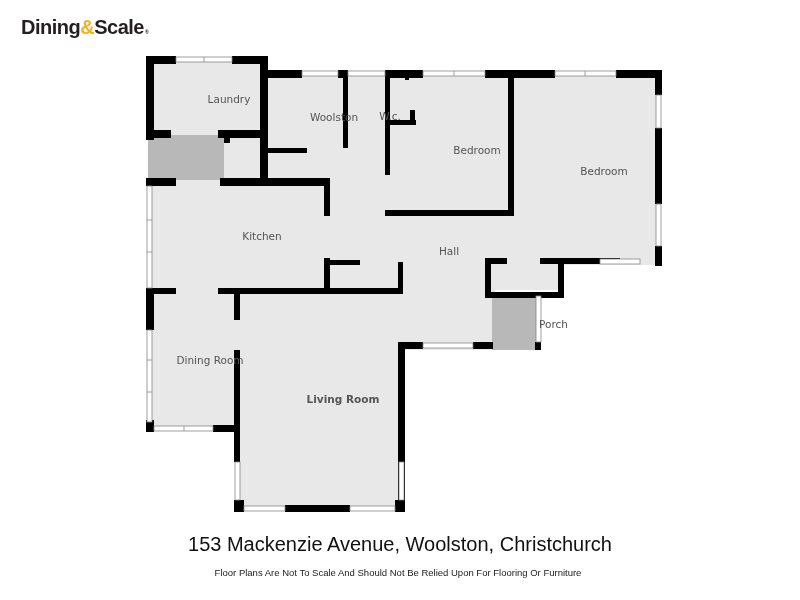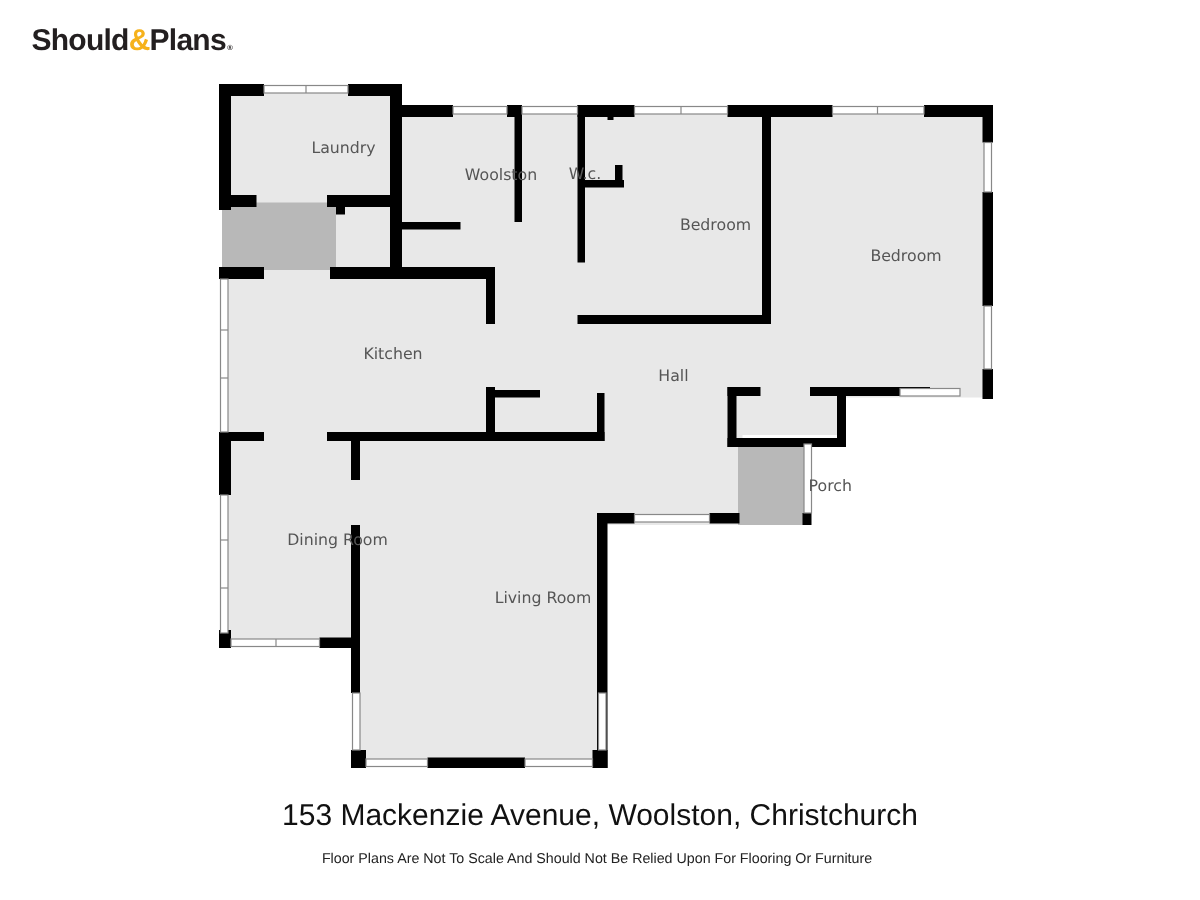--- a/index.html
+++ b/index.html
@@ -8,21 +8,21 @@
   .logo .amp { color:#f6b21b; }
   .logo .reg { font-size:5px; vertical-align:baseline; margin-left:1px; }
   svg.plan { position:absolute; left:0; top:0; }
   .room-label { position:absolute; font-family:"DejaVu Sans", sans-serif; font-size:10.5px; color:#555555; transform:translate(-50%,-50%); white-space:nowrap;margin-left:24px; }
   .address { position:absolute; left:0; width:800px; top:533px; text-align:center; font-family:"Liberation Sans", sans-serif; font-size:20px; color:#111; }
   .disclaimer { position:absolute; left:0; width:796px; top:567px; text-align:center; font-family:"Liberation Sans", sans-serif; font-size:9.5px; color:#222; }
 </style>
 </head>
 <body>
 
-<div class="logo"><span>Should</span><span class="amp">&amp;</span><span>Plans</span><span class="reg">®</span></div>
+<div class="logo"><span>Dining</span><span class="amp">&amp;</span><span>Scale</span><span class="reg">®</span></div>
 
 <svg class="plan" width="800" height="600" viewBox="0 0 800 600">
 
   <g fill="#e8e8e8">
     <rect x="150" y="60" width="115" height="125"></rect>
     <rect x="265" y="75" width="125" height="110"></rect>
     <rect x="150" y="180" width="180" height="112"></rect>
     <rect x="325" y="140" width="80" height="210"></rect>
     <rect x="388" y="75" width="125" height="140"></rect>
     <rect x="400" y="210" width="95" height="140"></rect>
@@ -124,17 +124,17 @@
 </svg>
 
 <div class="room-label" style="left:205px;top:99px;">Laundry</div>
 <div class="room-label" style="left:310px;top:117px;">Woolston</div>
 <div class="room-label" style="left:366px;top:116px;">W.c.</div>
 <div class="room-label" style="left:453px;top:150px;">Bedroom</div>
 <div class="room-label" style="left:580px;top:171px;">Bedroom</div>
 <div class="room-label" style="left:238px;top:236px;">Kitchen</div>
 <div class="room-label" style="left:425px;top:251px;">Hall</div>
 <div class="room-label" style="left:514px;top:324px;padding-left:31px;">Porch</div>
-<div class="room-label" style="left:201px;top:360px;text-align:right;">Dining Room</div>
-<div class="room-label" style="left:338px;top:399px;">Living Room</div>
+<div class="room-label" style="left:186px;top:360px;text-align:right;">Dining Room</div>
+<div class="room-label" style="left:319px;top:399px;font-weight:bold;">Living Room</div>
 
 <div class="address">153 Mackenzie Avenue, Woolston, Christchurch</div>
 <div class="disclaimer">Floor Plans Are Not To Scale And Should Not Be Relied Upon For Flooring Or Furniture</div>
 
 </body></html>

